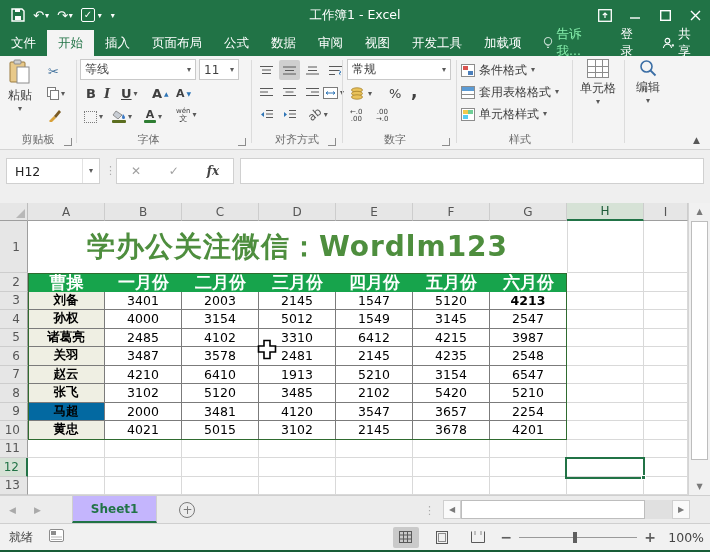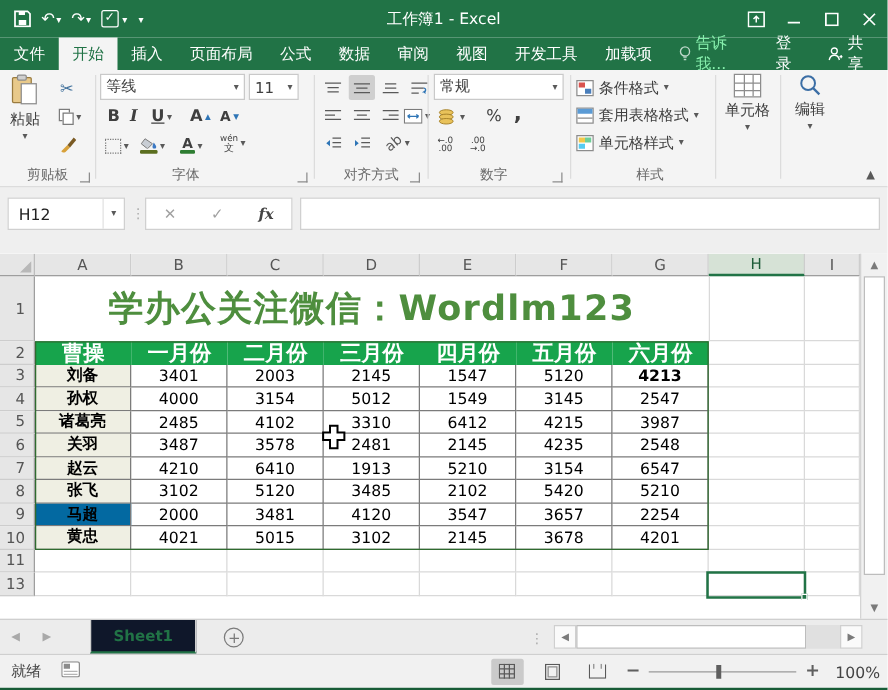--- a/index.html
+++ b/index.html
@@ -80,21 +80,21 @@
 
   
   #vscroll{position:absolute;left:688px;top:203px;width:22px;height:292px;background:#f1f1f1;border-left:1px solid #d4d4d4;font-size:8px;color:#7a7a7a}
   #vscroll .sarr{height:17px;display:flex;align-items:center;justify-content:center}
   #vscroll .thumb{position:absolute;left:2px;right:2px;top:18px;height:239px;background:#fff;border:1px solid #bdbdbd}
   #vscroll .sarr.dn{position:absolute;bottom:0;left:0;right:0}
 
   
   #sheetbar{position:absolute;left:0;top:495px;width:710px;height:28px;background:#ececec;border-top:1px solid #cfcfcf;display:flex;align-items:stretch;font-size:12px}
   .navarr{display:flex;align-items:center;padding:0 9px;color:#a9a9a9;font-size:9px}
-  #sheet-tab{background:#0f172a;border-left:1px solid #cfcfcf;border-right:1px solid #cfcfcf;border-bottom:2px solid #217346;
+  #sheet-tab{background:#c4b5fd;border-left:1px solid #cfcfcf;border-right:1px solid #cfcfcf;border-bottom:2px solid #217346;
              color:#217346;font-weight:bold;display:flex;align-items:center;padding:0 18px;margin-left:22px}
   .newsheet{display:flex;align-items:center;margin-left:22px}
   .newsheet .circ{width:16px;height:16px;border:1px solid #7a7a7a;border-radius:50%;color:#7a7a7a;font-size:12px;line-height:14px;text-align:center}
   #hscroll{position:absolute;right:20px;top:4px;height:19px;display:flex;align-items:center}
   .hbtn{width:18px;height:19px;background:#fafafa;border:1px solid #cfcfcf;color:#7a7a7a;font-size:8px;display:flex;align-items:center;justify-content:center}
   .hthumb{width:184px;height:19px;background:#fff;border:1px solid #bdbdbd}
   .htrack{width:27px;height:19px;background:#e0e0e0}
 
   
   #statusbar{position:absolute;left:0;top:523px;width:710px;height:27px;background:#f1f1f1;border-top:1px solid #cfcfcf;display:flex;align-items:center;font-size:12px;color:#444}
@@ -580,20 +580,32 @@
       <div class="cell empty" style="width: 77px;"></div>
       <div class="cell empty" style="width: 77px;"></div>
       <div class="cell empty" style="width: 77px;"></div>
       <div class="cell empty" style="width: 77px;"></div>
       <div class="cell empty" style="width: 77px;"></div>
       <div class="cell empty" style="width: 77px;"></div>
       <div class="cell empty" style="width: 77px;"></div>
       <div class="cell empty" style="width: 44px;"></div>
     </div>
     <div class="gridrow" style="height: 18.5px;">
+      <div class="rowheader active">12</div>
+      <div class="cell empty" style="width: 77px;"></div>
+      <div class="cell empty" style="width: 77px;"></div>
+      <div class="cell empty" style="width: 77px;"></div>
+      <div class="cell empty" style="width: 77px;"></div>
+      <div class="cell empty" style="width: 77px;"></div>
+      <div class="cell empty" style="width: 77px;"></div>
+      <div class="cell empty" style="width: 77px;"></div>
+      <div class="cell empty" style="width: 77px;"></div>
+      <div class="cell empty" style="width: 44px;"></div>
+    </div>
+    <div class="gridrow" style="height: 18.5px;">
       <div class="rowheader">13</div>
       <div class="cell empty" style="width: 77px;"></div>
       <div class="cell empty" style="width: 77px;"></div>
       <div class="cell empty" style="width: 77px;"></div>
       <div class="cell empty" style="width: 77px;"></div>
       <div class="cell empty" style="width: 77px;"></div>
       <div class="cell empty" style="width: 77px;"></div>
       <div class="cell empty" style="width: 77px;"></div>
       <div class="cell empty" style="width: 77px;"></div>
       <div class="cell empty" style="width: 44px;"></div>

